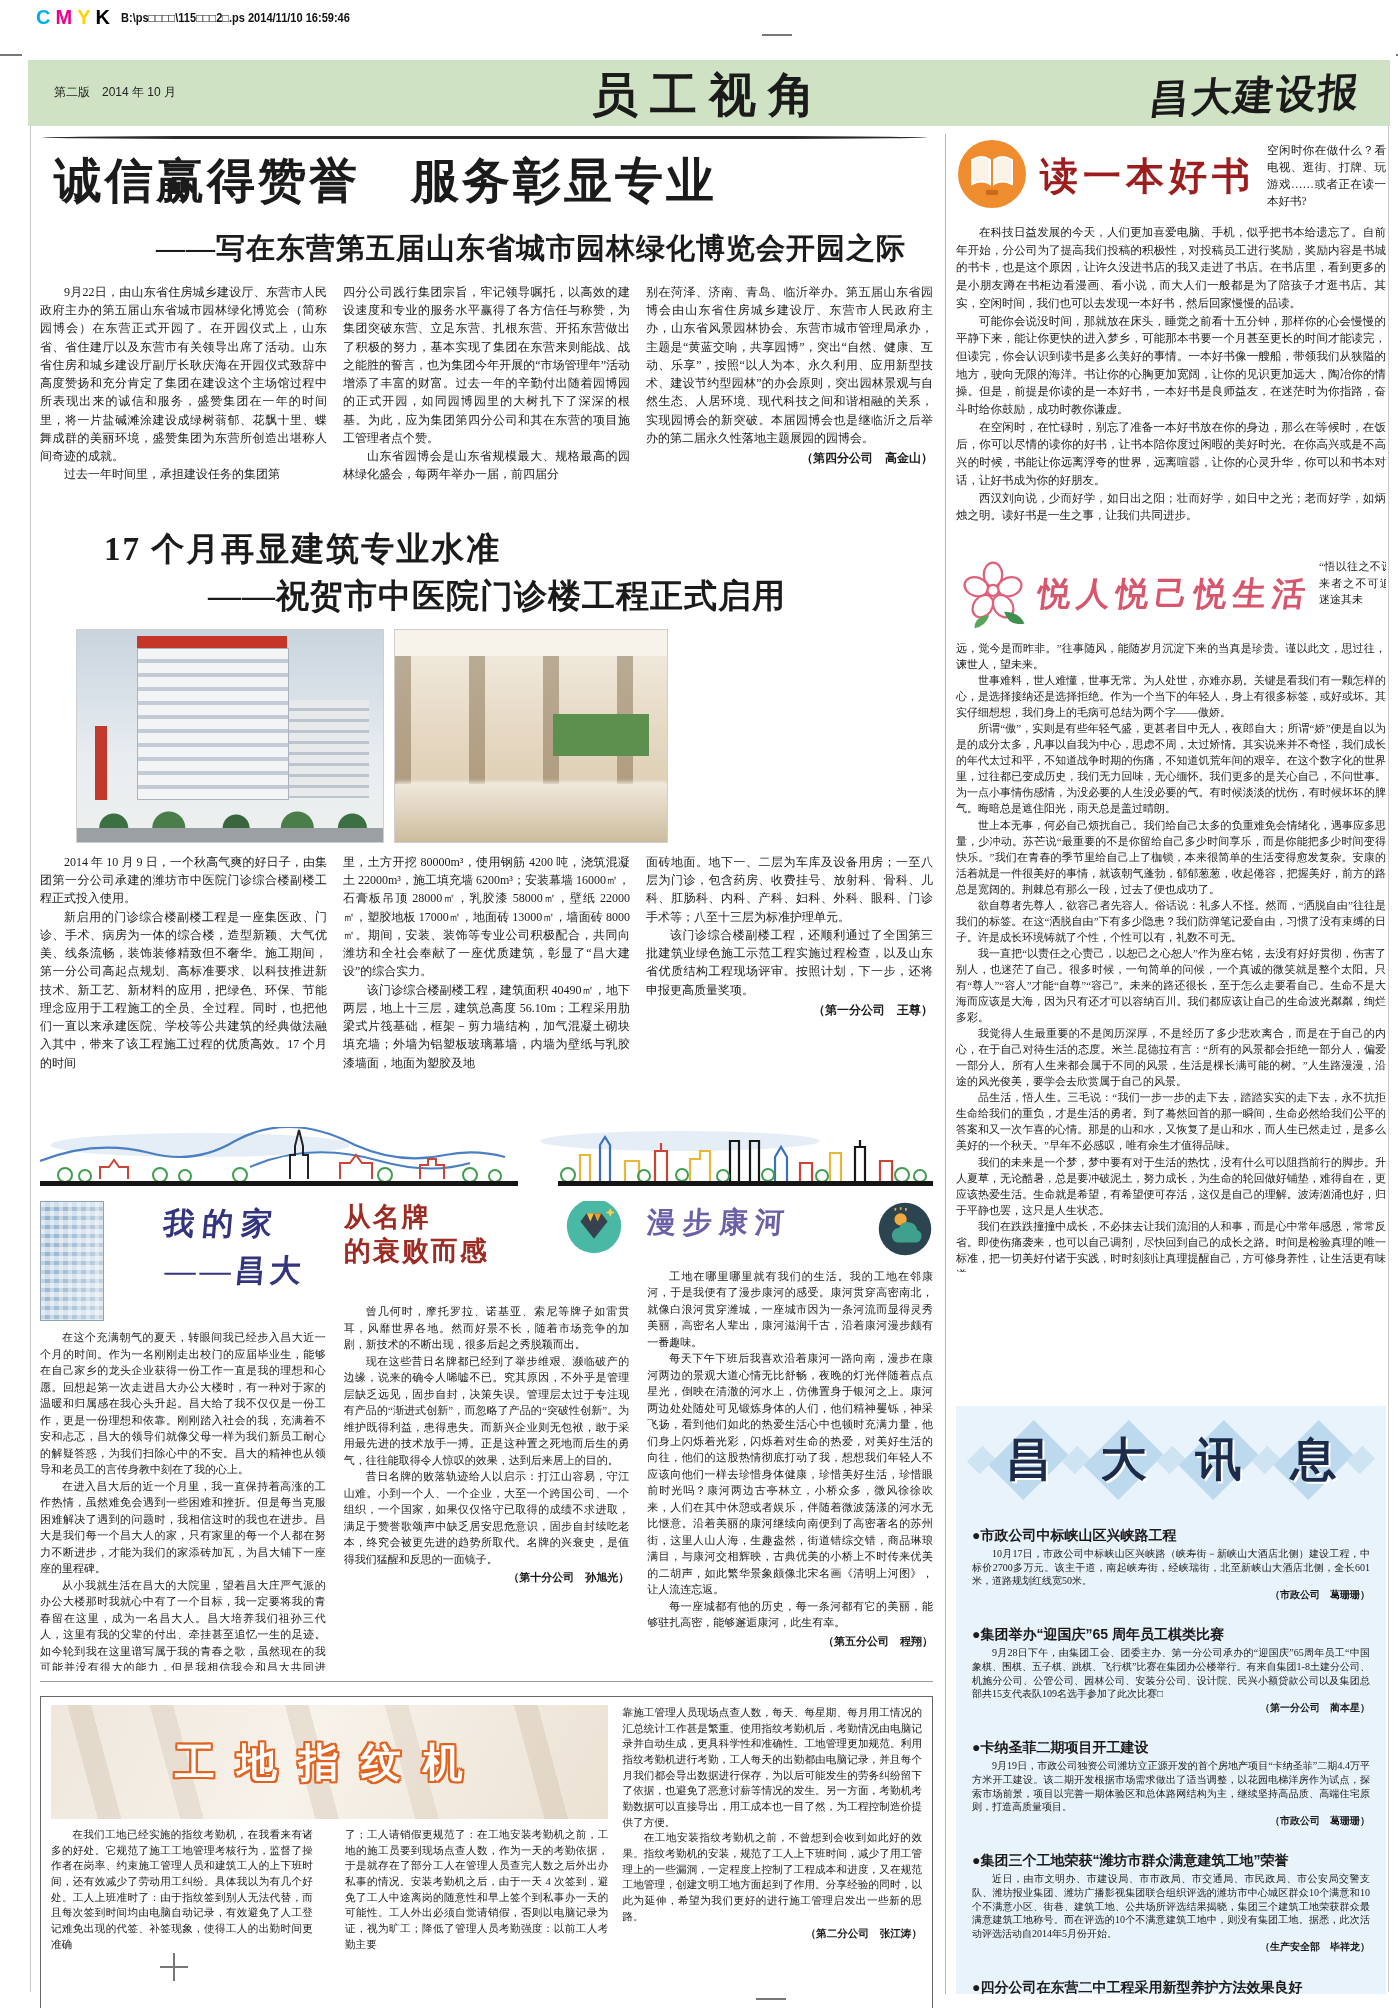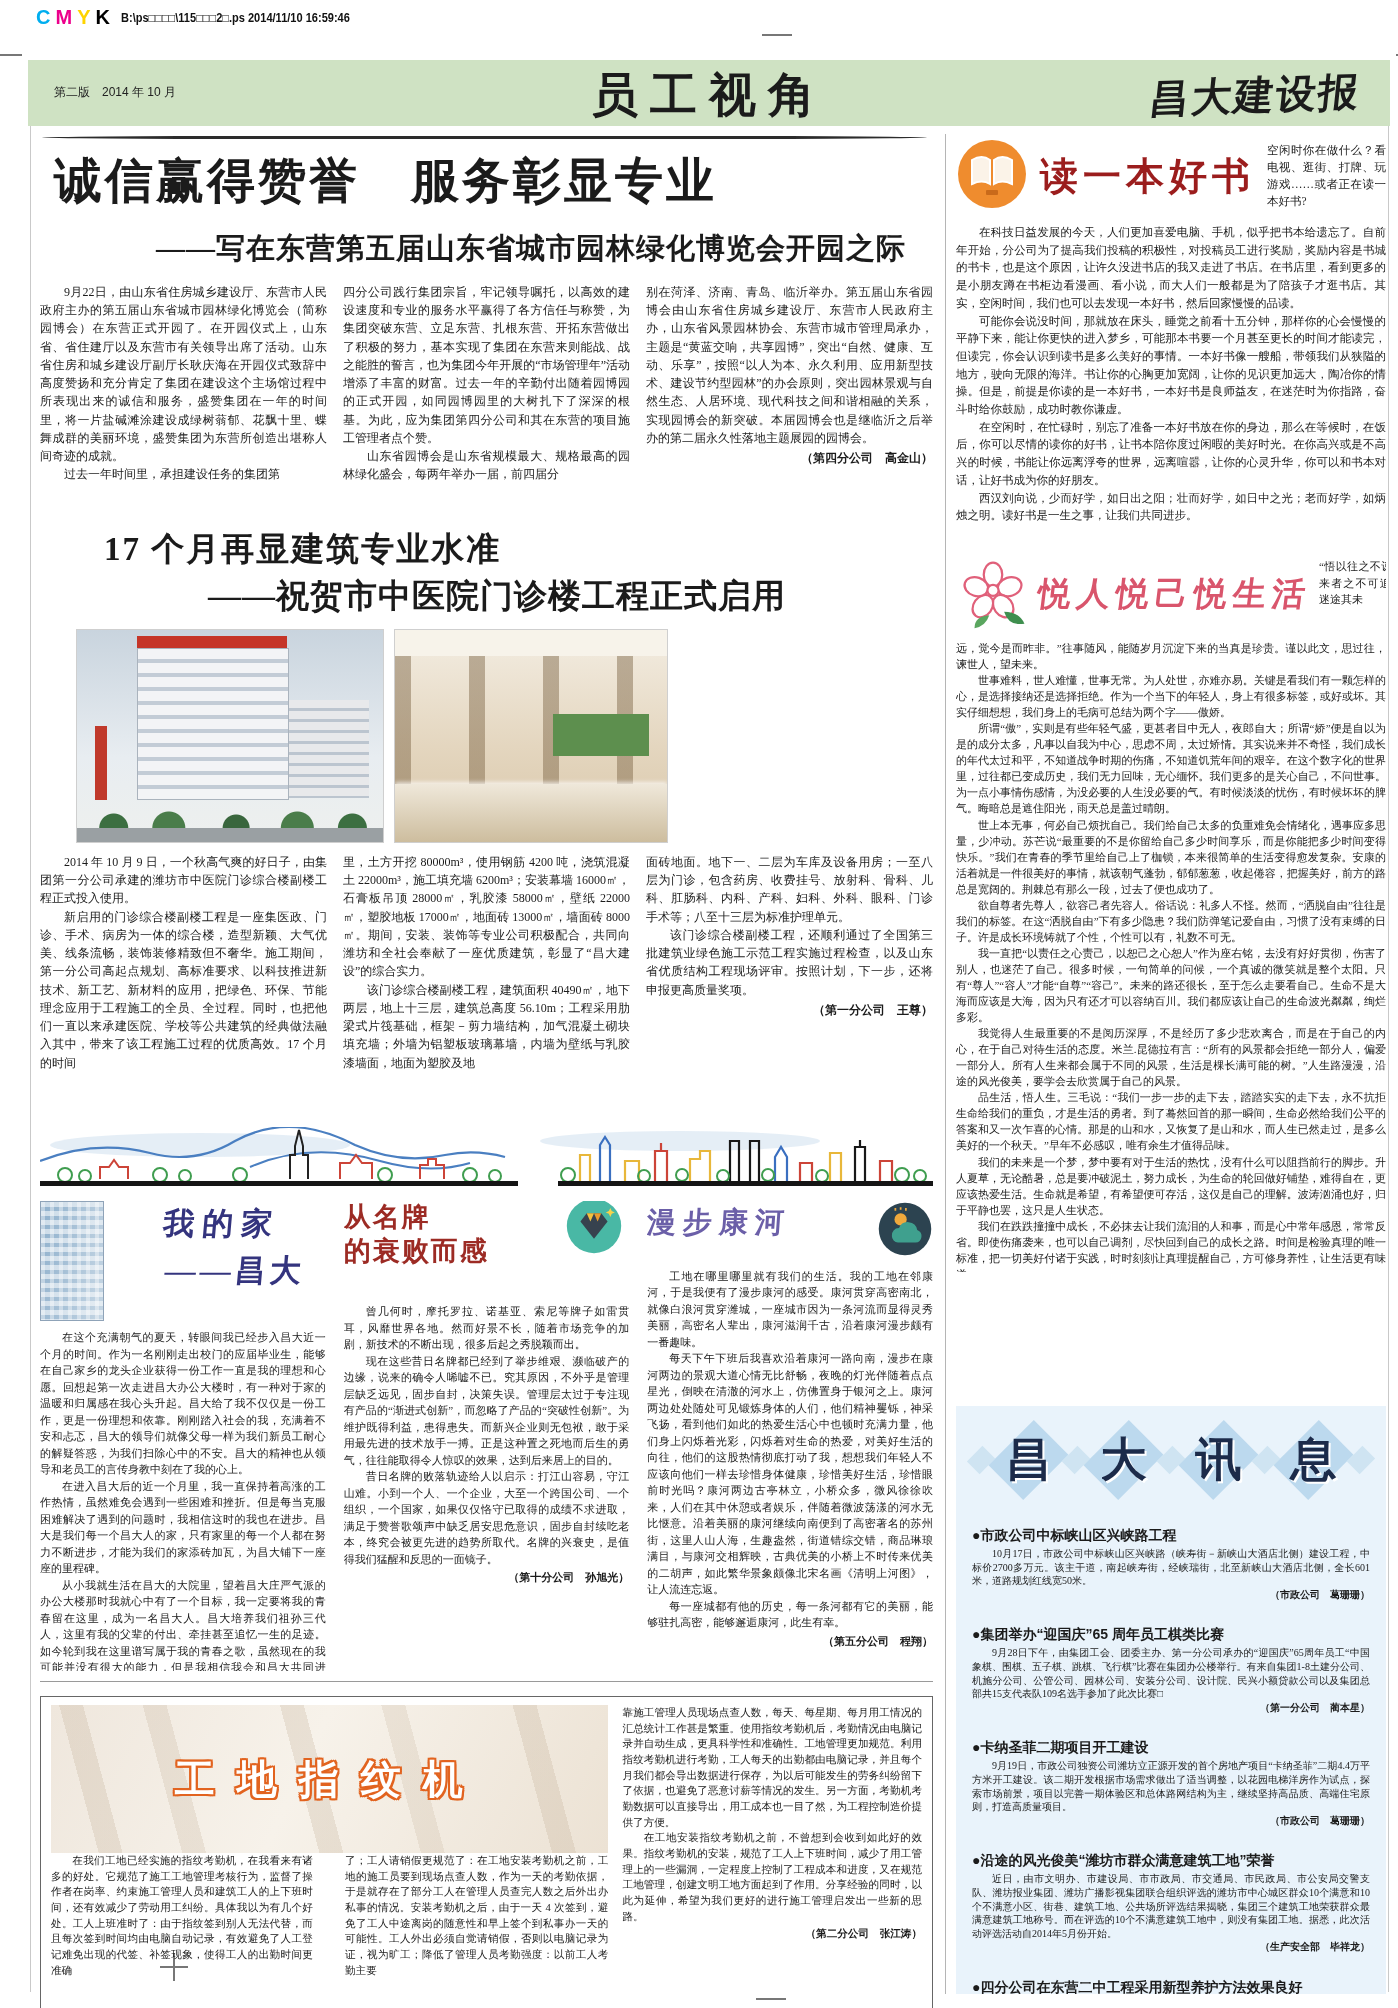--- a/index.html
+++ b/index.html
@@ -81,21 +81,21 @@
   .brand-title{font-size:27px;line-height:1.25;color:#9c2b24;font-weight:900;letter-spacing:2px;
      font-family:"Liberation Sans","DejaVu Sans",sans-serif;}
   .brand-icon{position:absolute;right:6px;top:-4px;}
   .river-head{display:flex;align-items:flex-start;gap:8px;margin-bottom:6px;}
   .river-title{flex:1;font-size:29px;color:#6b5fa8;font-weight:900;letter-spacing:7px;transform:skewX(-4deg);}
   .h-rule{border:none;border-top:1px solid #9a9a9a;margin:10px 0 0;}
   
   .fp-box{margin-top:14px;border:1px solid #666;height:346px;display:flex;gap:14px;padding:8px 10px;
      box-sizing:border-box;}
   .fp-left{width:64%;display:flex;flex-direction:column;flex:none;}
-  .fp-image{height:148px;position:relative;overflow:hidden;background:
+  .fp-image{height:114px;position:relative;margin-bottom:8px;overflow:hidden;background:
      linear-gradient(115deg,#efe7dd,#f7f2ea 45%,#ece2d4);}
   .fp-blocks{position:absolute;inset:0;opacity:.5;background:
      linear-gradient(75deg,transparent 0 8%,rgba(190,170,145,.5) 8% 12%,transparent 12% 22%,rgba(190,170,145,.45) 22% 26%,transparent 26% 45%,rgba(190,170,145,.5) 45% 49%,transparent 49% 62%,rgba(190,170,145,.4) 62% 66%,transparent 66% 84%,rgba(190,170,145,.5) 84% 88%,transparent 88%);}
   .fp-title{position:absolute;inset:0;display:flex;align-items:center;justify-content:center;
      font-size:40px;font-weight:900;letter-spacing:22px;color:#fff;font-family:"Liberation Sans","DejaVu Sans",sans-serif;
      text-shadow:-2px -2px 0 #e2631f,2px -2px 0 #e2631f,-2px 2px 0 #e2631f,2px 2px 0 #e2631f,
                  0 -2px 0 #e2631f,0 2px 0 #e2631f,-2px 0 0 #e2631f,2px 0 0 #e2631f;}
   .fp-cols{flex:1;display:flex;gap:32px;overflow:hidden;}
   .fp-cols .col,.fp-right{font-size:10.6px;line-height:1.48;overflow:hidden;}
   .fp-right{flex:1;}
@@ -448,21 +448,21 @@
           <div class="n-title"><span>●</span><span>集团举办“迎国庆”65 周年员工棋类比赛</span></div>
           <p>9月28日下午，由集团工会、团委主办、第一分公司承办的“迎国庆”65周年员工“中国象棋、围棋、五子棋、跳棋、飞行棋”比赛在集团办公楼举行。有来自集团1-8土建分公司、机施分公司、公管公司、园林公司、安装分公司、设计院、民兴小额贷款公司以及集团总部共15支代表队109名选手参加了此次比赛□</p>
           <div class="n-sig">（第一分公司　蔺本星）</div>
         </div>
         <div class="news-item bodytext">
           <div class="n-title"><span>●</span><span>卡纳圣菲二期项目开工建设</span></div>
           <p>9月19日，市政公司独资公司潍坊立正源开发的首个房地产项目“卡纳圣菲”二期4.4万平方米开工建设。该二期开发根据市场需求做出了适当调整，以花园电梯洋房作为试点，探索市场前景，项目以完善一期体验区和总体路网结构为主，继续坚持高品质、高端住宅原则，打造高质量项目。</p>
           <div class="n-sig">（市政公司　葛珊珊）</div>
         </div>
         <div class="news-item bodytext">
-          <div class="n-title"><span>●</span><span>沿途的风光俊美“潍坊市群众满意建筑工地”荣誉</span></div>
+          <div class="n-title"><span>●</span><span>集团三个工地荣获“潍坊市群众满意建筑工地”荣誉</span></div>
           <p>近日，由市文明办、市建设局、市市政局、市交通局、市民政局、市公安局交警支队、潍坊报业集团、潍坊广播影视集团联合组织评选的潍坊市中心城区群众10个满意和10个不满意小区、街巷、建筑工地、公共场所评选结果揭晓，集团三个建筑工地荣获群众最满意建筑工地称号。而在评选的10个不满意建筑工地中，则没有集团工地。据悉，此次活动评选活动自2014年5月份开始。</p>
           <div class="n-sig">（生产安全部　毕祥龙）</div>
         </div>
         <div class="news-item bodytext">
           <div class="n-title"><span>●</span><span>四分公司在东营二中工程采用新型养护方法效果良好</span></div>
           <p>由集团四分公司施工的东营二中图书综合楼工程，在车库顶板混凝土养护中采用喷淋技术效果良好。此法基本省去人工，而且具有喷射均匀、覆盖面广、节约水资源的特点，且实现自动化，较好地降低了工程成本广受好评。</p>
           <div class="n-sig">（第四分公司　高金山）</div>
         </div>
         <div class="news-item bodytext">
           <div class="n-title"><span>●</span><span>劳务管理处新增多项砼构件生产能力</span></div>

